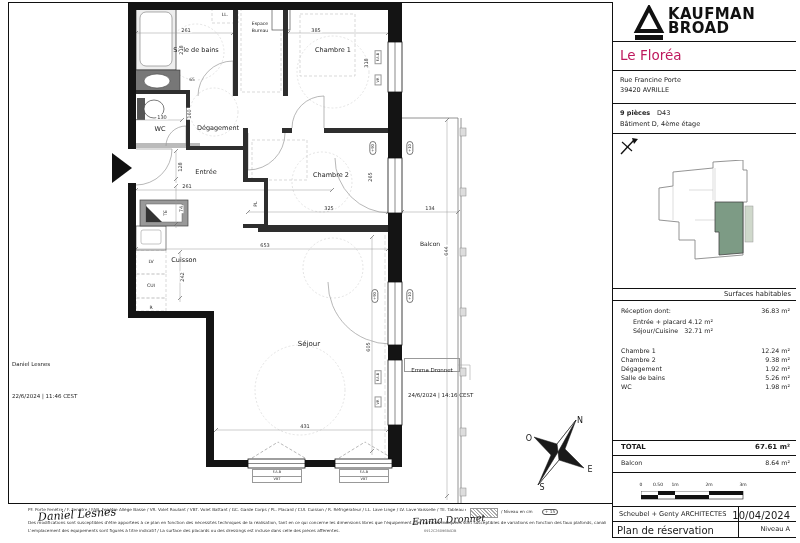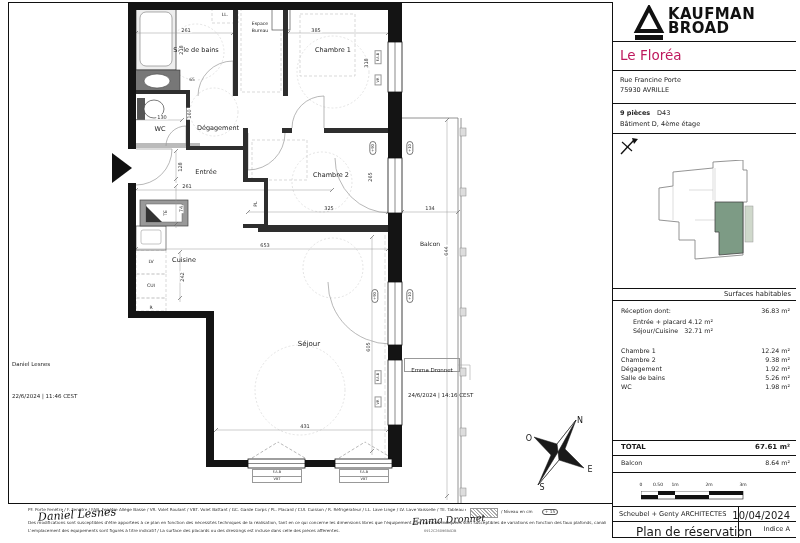--- a/index.html
+++ b/index.html
@@ -166,21 +166,21 @@
   <span class="c room-sm" style="left:260px;top:24px">Espace</span>
   <span class="c room-sm" style="left:260px;top:31px">Bureau</span>
   <span class="c room" style="left:196px;top:50px">Salle de bains</span>
   <span class="c room" style="left:333px;top:50px">Chambre 1</span>
   <span class="c room" style="left:160px;top:129px">WC</span>
   <span class="c room" style="left:218px;top:128px">Dégagement</span>
   <span class="c room" style="left:206px;top:172px">Entrée</span>
   <span class="c room" style="left:331px;top:175px">Chambre 2</span>
   <span class="rot room-sm" style="left:256px;top:204px">PL</span>
   <span class="rot room-sm" style="left:166px;top:213px">TE</span>
-  <span class="c room" style="left:184px;top:260px">Cuisine</span>
+  <span class="c room" style="left:184px;top:260px">Cuisson</span>
   <span class="c room-sm" style="left:151px;top:262px">LV</span>
   <span class="c room-sm" style="left:151px;top:286px">CUI</span>
   <span class="c room-sm" style="left:151px;top:308px">R</span>
   <span class="c room" style="left:309px;top:344px;font-size:7px">Séjour</span>
   <span class="c room" style="left:430px;top:244px;font-size:6px">Balcon</span>
 
   <span class="c dim" style="left:186px;top:30px">261</span>
   <span class="rot dim" style="left:181px;top:50px">218</span>
   <span class="c dim" style="left:316px;top:30px">385</span>
   <span class="rot dim" style="left:366px;top:63px">318</span>
@@ -241,21 +241,21 @@
     <div class="brand-text">
       <div>KAUFMAN</div>
       <div>BROAD</div>
     </div>
     <div class="hr" style="top:39px"></div>
 
     <div class="proj-name">Le Floréa</div>
     <div class="hr" style="top:68px"></div>
 
     <span class="tl p-sm" style="left:7px;top:75px">Rue Francine Porte</span>
-    <span class="tl p-sm" style="left:7px;top:85px">75930 AVRILLE</span>
+    <span class="tl p-sm" style="left:7px;top:85px">39420 AVRILLE</span>
     <div class="hr" style="top:101px"></div>
 
     <span class="tl p-sm" style="left:7px;top:108px;font-weight:bold">9 pièces</span>
     <span class="tl p-sm" style="left:44px;top:108px">D43</span>
     <span class="tl p-sm" style="left:7px;top:119px">Bâtiment D, 4ème étage</span>
     <div class="hr" style="top:131px"></div>
 
     <svg class="abs" style="left:4px;top:134px" width="22" height="22" viewBox="0 0 22 22">
       <path d="M4,18 L17,4" stroke="#111" stroke-width="1.4" fill="none"></path>
       <path d="M5,6 L15,15" stroke="#111" stroke-width="1.1" fill="none"></path>
@@ -311,22 +311,22 @@
       <rect x="0" y="4" width="17" height="4" fill="#111"></rect>
         <rect x="34" y="4" width="34" height="4" fill="#111"></rect>
       <rect x="0" y="0" width="102" height="8" fill="none" stroke="#111" stroke-width="0.6"></rect>
     </svg>
     <div class="hr" style="top:504px"></div>
 
     <div class="cell-divider" style="left:125px;top:504px;height:31px"></div>
     <span class="tl" style="left:6px;top:509px;font-size:6.6px">Scheubel + Genty ARCHITECTES</span>
     <span class="tl" style="right:6px;top:509px;font-size:10px">10/04/2024</span>
     <div class="hr" style="top:519px"></div>
-    <span class="tl" style="left:23px;top:524px;font-size:12px">Plan de réservation</span>
-    <span class="tl" style="right:6px;top:524px;font-size:6.6px">Indice A</span>
+    <span class="tl" style="left:4px;top:524px;font-size:10px">Plan de réservation</span>
+    <span class="tl" style="right:6px;top:524px;font-size:6.6px">Niveau A</span>
   </div>
 
   <div class="legend">
     <div class="tl tiny clip" style="left:20px;top:4px;width:438px">PF. Porte Fenêtre / F. Fenêtre / FAB. Fenêtre Allège Basse / VR. Volet Roulant / VBT. Volet Battant / GC. Garde Corps / PL. Placard / CUI. Cuisson / R. Réfrigérateur / LL. Lave Linge / LV. Lave Vaisselle / TE. Tableau électrique / SS. Sèche Serviette</div>
     <div class="abs" style="left:462px;top:4px;width:26px;height:8px;border:0.5px solid #999;background:repeating-linear-gradient(45deg,#fff 0 1.5px,#aaa 1.5px 2.5px);"></div>
     <span class="tl tiny" style="left:493px;top:6px">/ Niveau en cm</span>
     <span class="tl tiny" style="left:534px;top:4.5px;border:0.5px solid #555;border-radius:4px;padding:0 2px;">+ 15</span>
     <div class="tl tiny clip" style="left:20px;top:17px;width:578px">Des modifications sont susceptibles d'être apportées à ce plan en fonction des nécessités techniques de la réalisation, tant en ce qui concerne les dimensions libres que l'équipement. Les surfaces indiquées sont susceptibles de variations en fonction des faux plafonds, canalisations, ballon d'eau chaude, ainsi que</div>
     <div class="tl tiny clip" style="left:20px;top:25px;width:578px">L'emplacement des équipements sont figurés à titre indicatif / La surface des placards ou des dressings est incluse dans celle des pièces afférentes.</div>
     <span class="tl hand" style="left:30px;top:5px;font-size:11px;transform:rotate(-4deg)">Daniel Lesnes</span>

